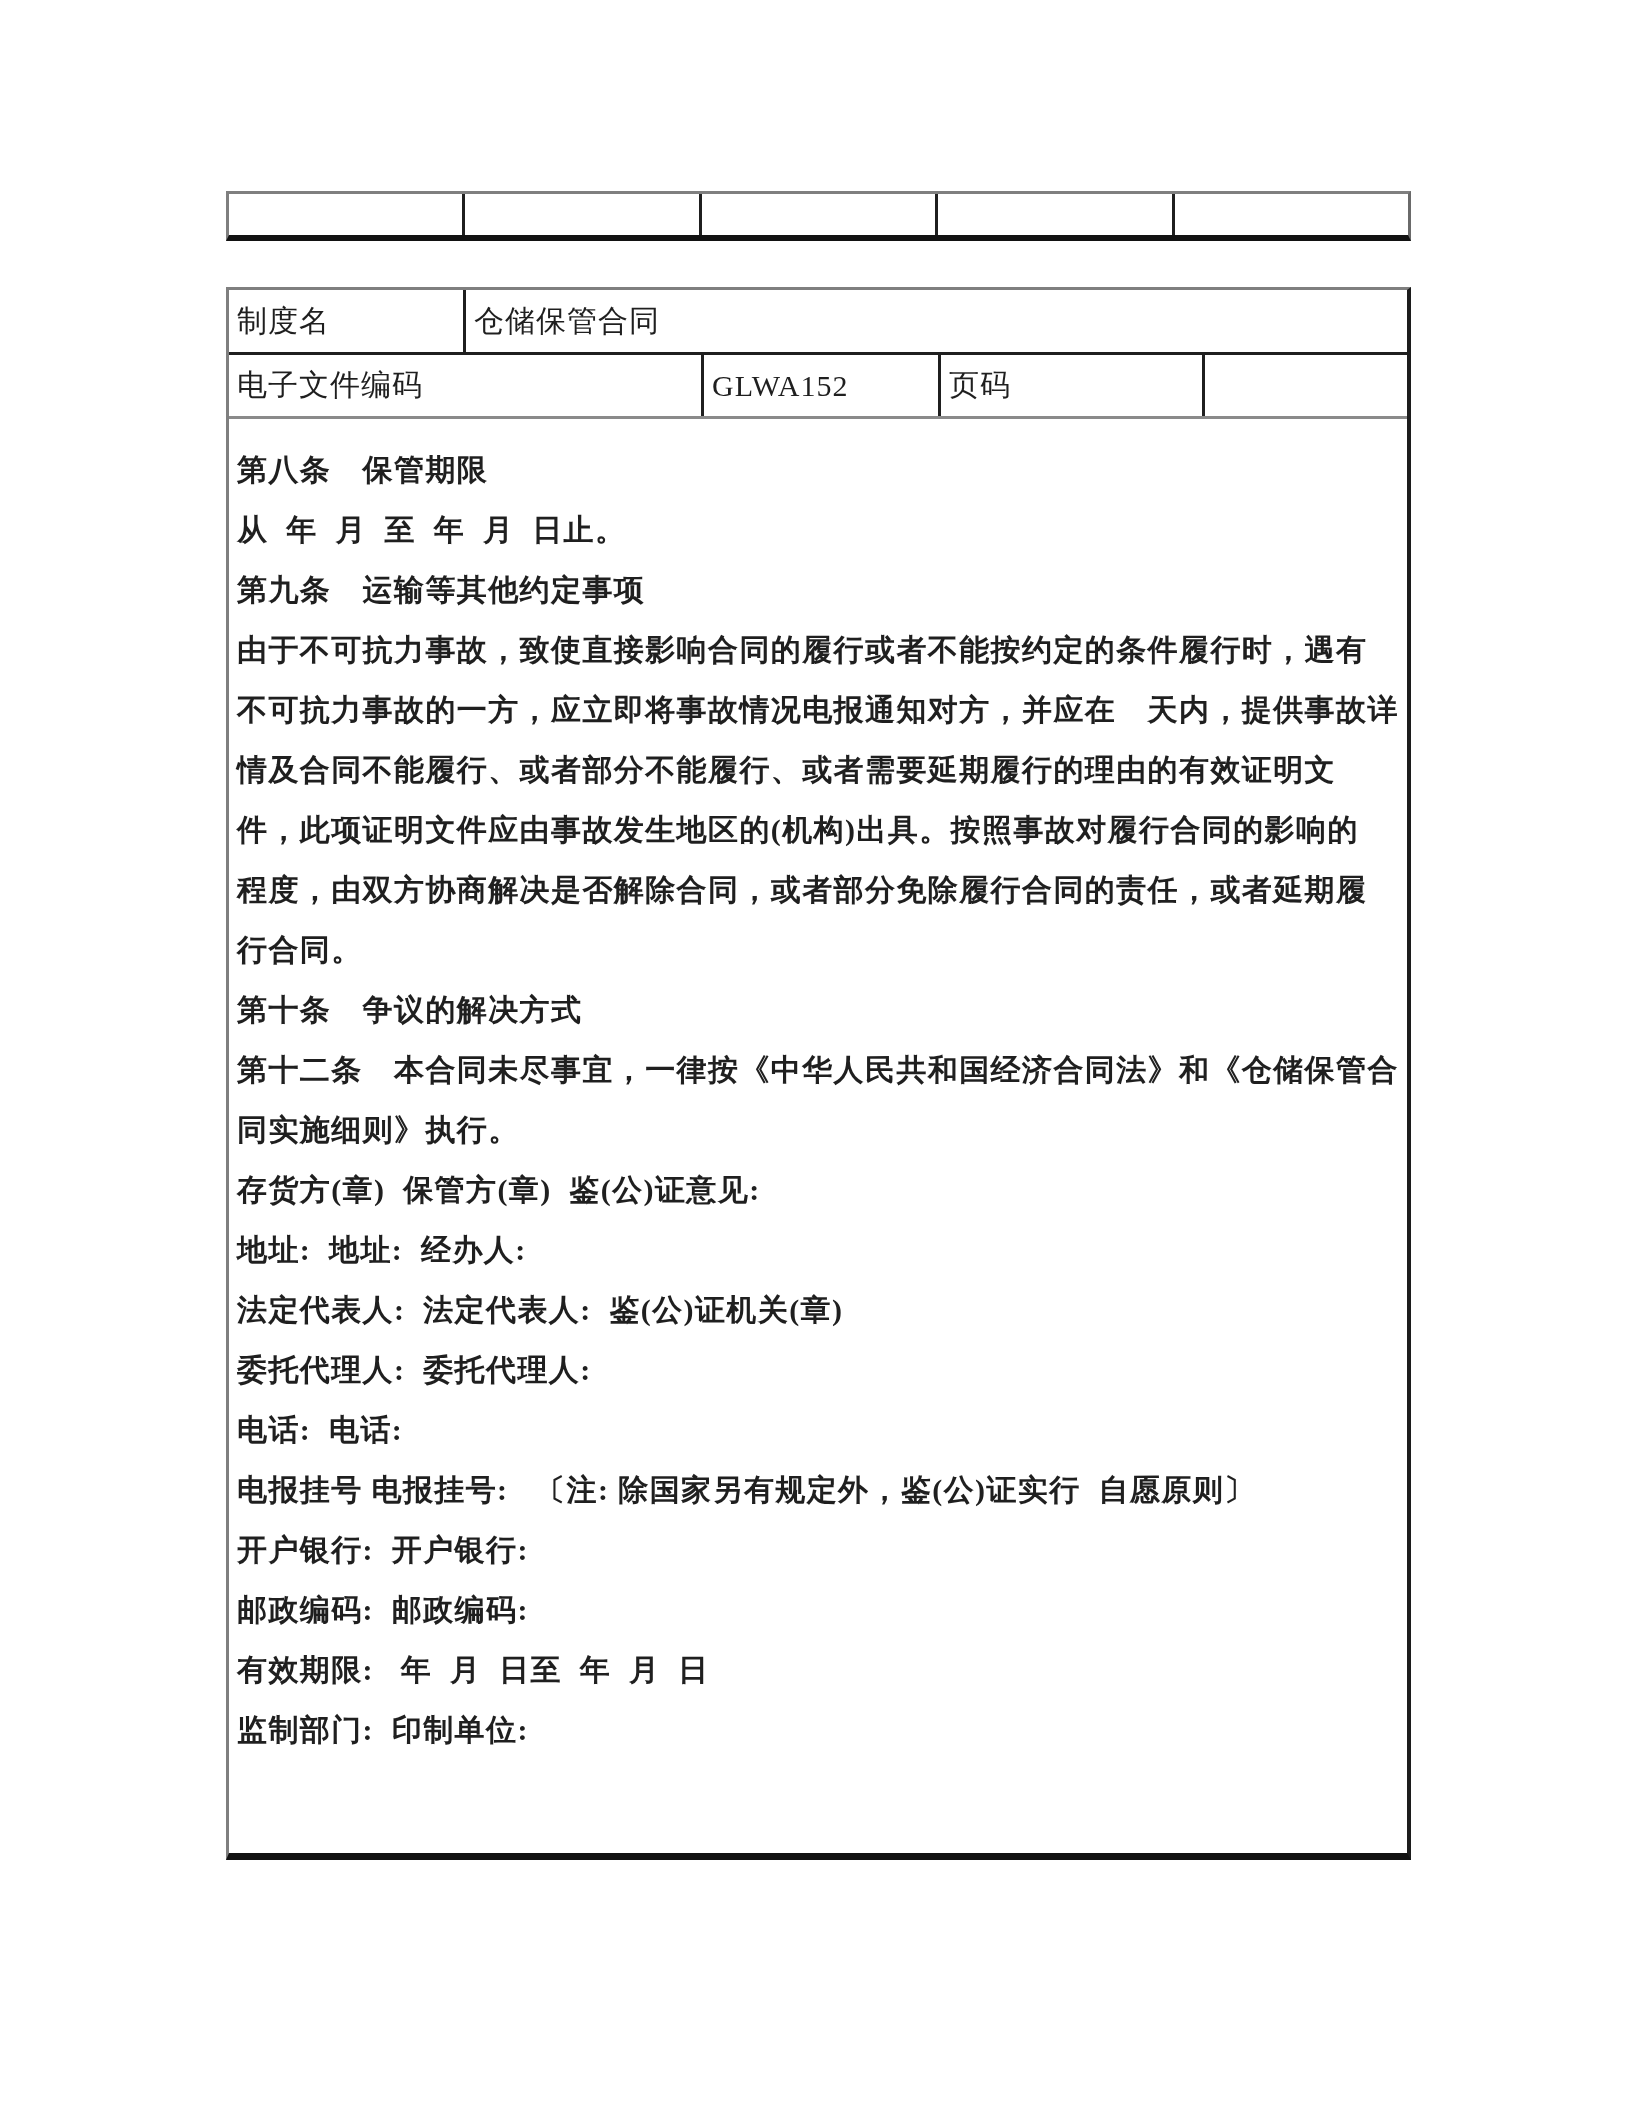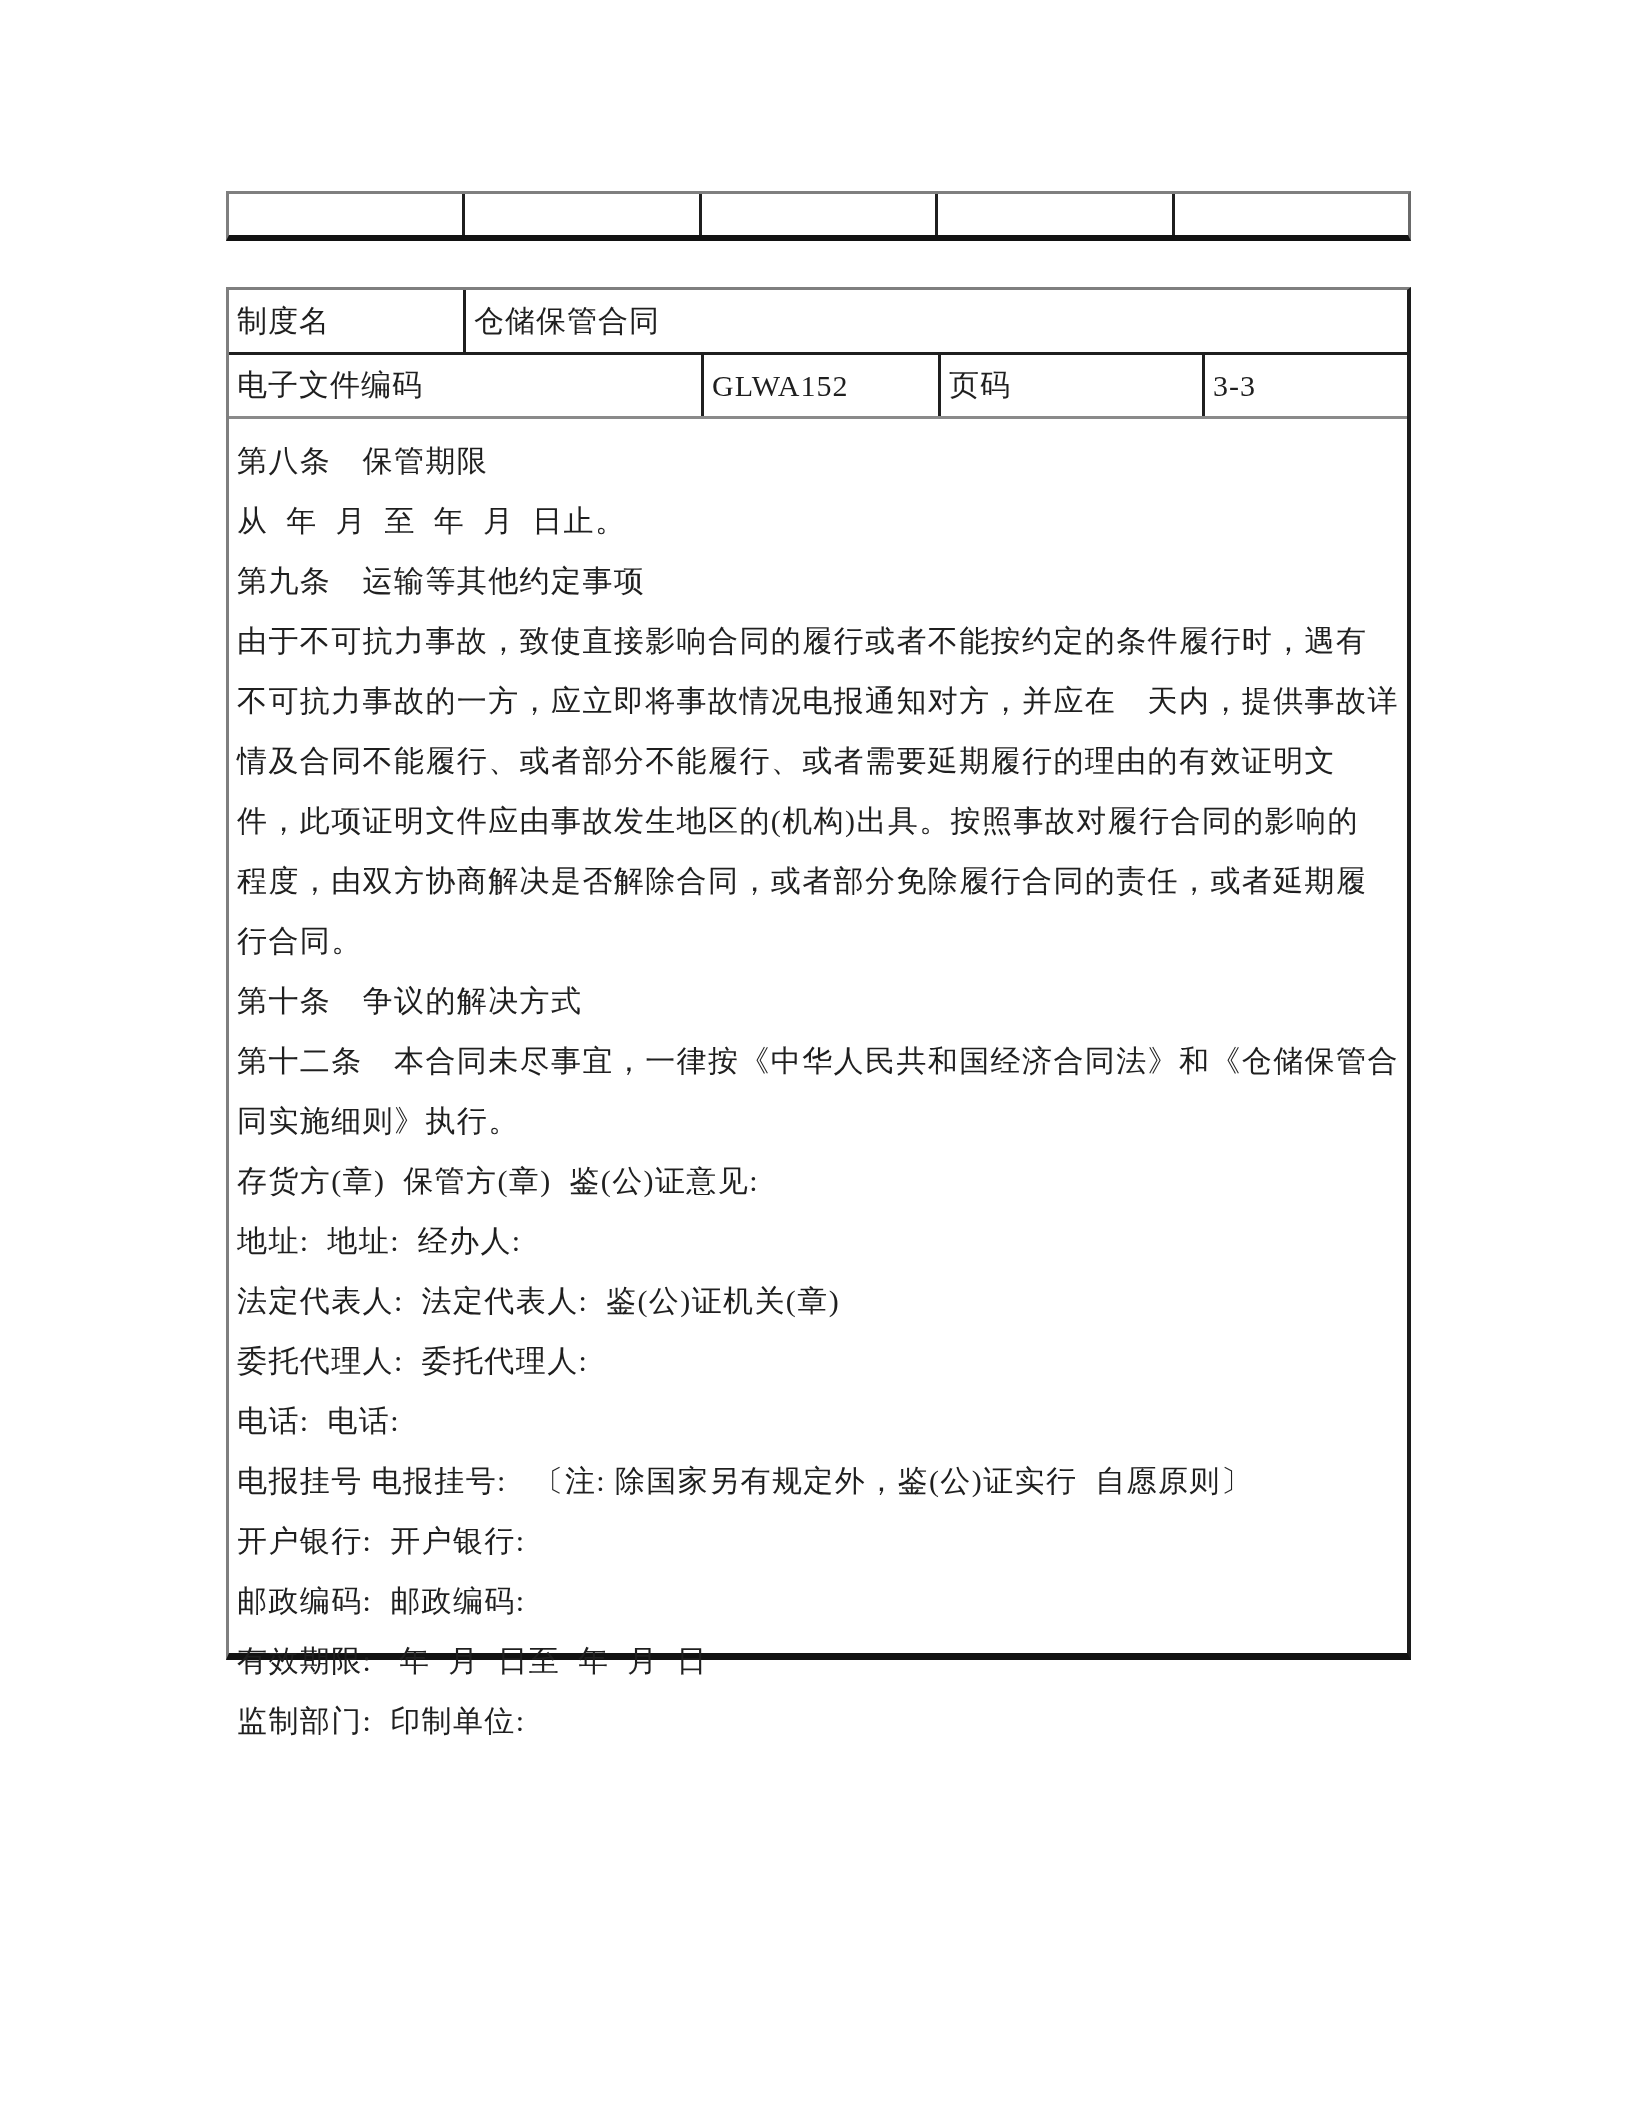--- a/index.html
+++ b/index.html
@@ -42,21 +42,21 @@
     font-size: 30px; letter-spacing: 1px;
     white-space: pre; overflow: hidden;
   }
   .w-237 { width: 237px; }
   .w-475 { width: 475px; }
   .w-236 { width: 264px; }
   .grow { flex: 1 1 0; }
   .div-r { border-right: 3px solid #1f1f1f; }
 
   
-  .doc-body { height: 1234px; padding: 12px 6px 0 8px; overflow: visible; }
+  .doc-body { height: 1434px; padding: 21px 6px 0 8px; overflow: visible; font-weight: bold; }
   .body-line {
     font-size: 30px; line-height: 60px;
     letter-spacing: 1.4px;
     white-space: pre;
     color: #1f1f1f;
   }
 </style>
 </head>
 <body>
 
@@ -74,21 +74,20 @@
 
     <div class="hdr-row hdr-row-1">
       <div class="hdr-cell w-237 div-r">制度名</div>
       <div class="hdr-cell grow">仓储保管合同</div>
     </div>
 
     <div class="hdr-row hdr-row-2">
       <div class="hdr-cell w-475 div-r">电子文件编码</div>
       <div class="hdr-cell w-237 div-r">GLWA152</div>
       <div class="hdr-cell w-236 div-r">页码</div>
-      <div class="hdr-cell grow">3-3</div>
     </div>
 
     <div class="doc-body">
         <div class="body-line">第八条　保管期限</div>
         <div class="body-line">从  年  月  至  年  月  日止。</div>
         <div class="body-line">第九条　运输等其他约定事项</div>
         <div class="body-line">由于不可抗力事故，致使直接影响合同的履行或者不能按约定的条件履行时，遇有</div>
         <div class="body-line">不可抗力事故的一方，应立即将事故情况电报通知对方，并应在　天内，提供事故详</div>
         <div class="body-line">情及合同不能履行、或者部分不能履行、或者需要延期履行的理由的有效证明文</div>
         <div class="body-line">件，此项证明文件应由事故发生地区的(机构)出具。按照事故对履行合同的影响的</div>

